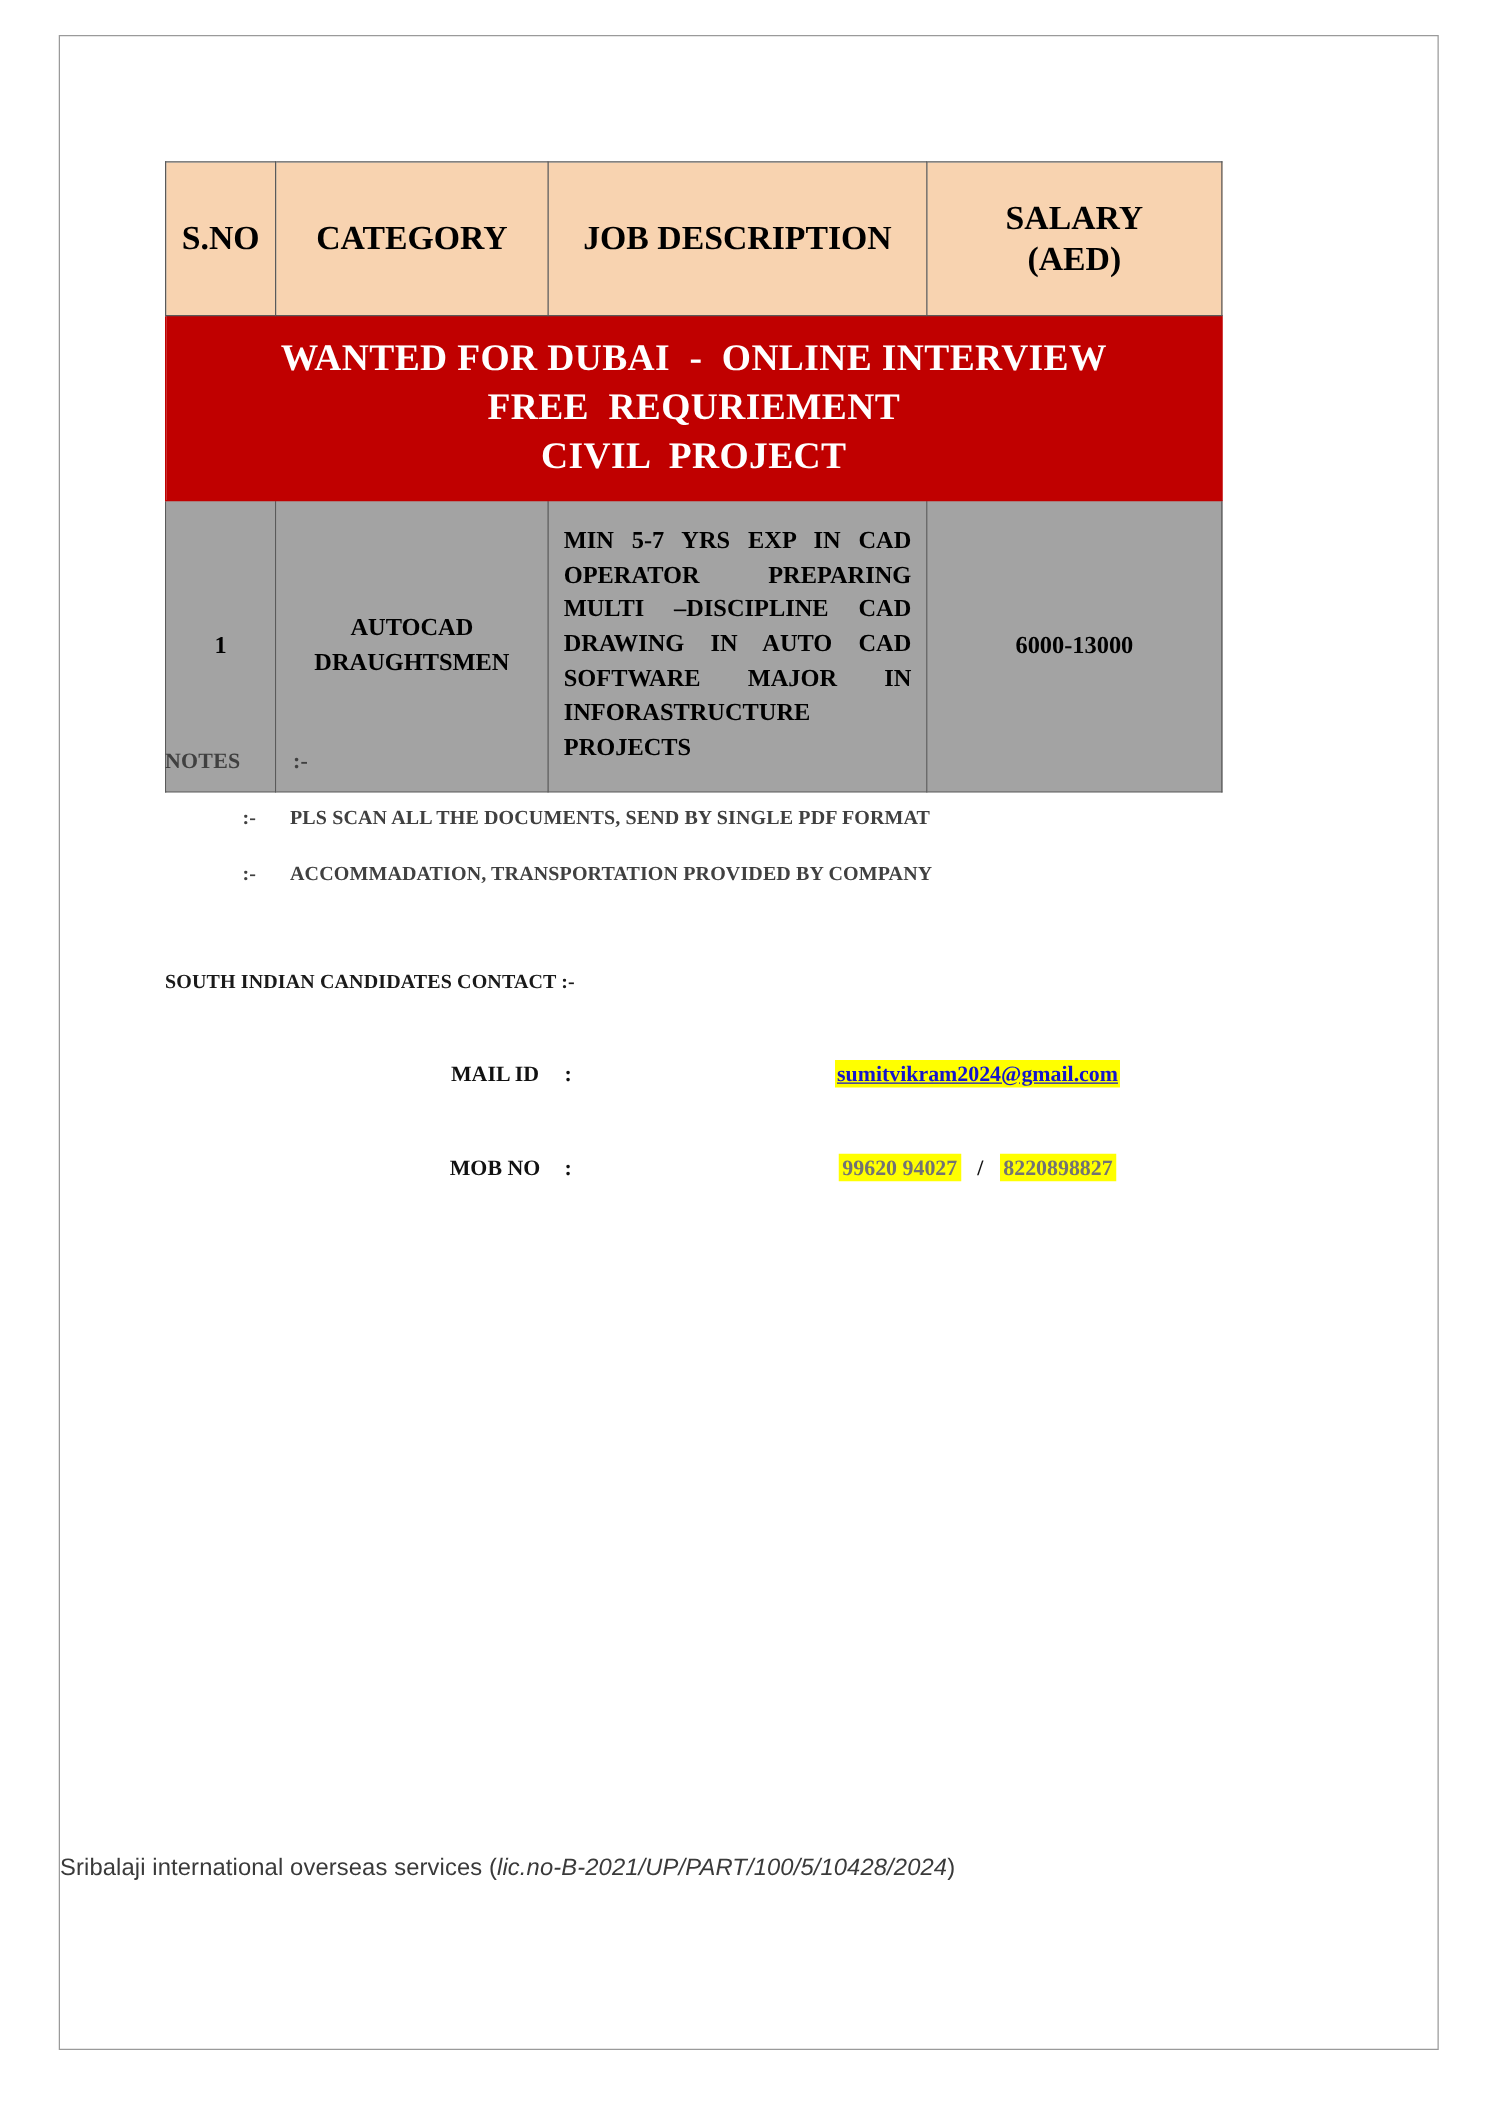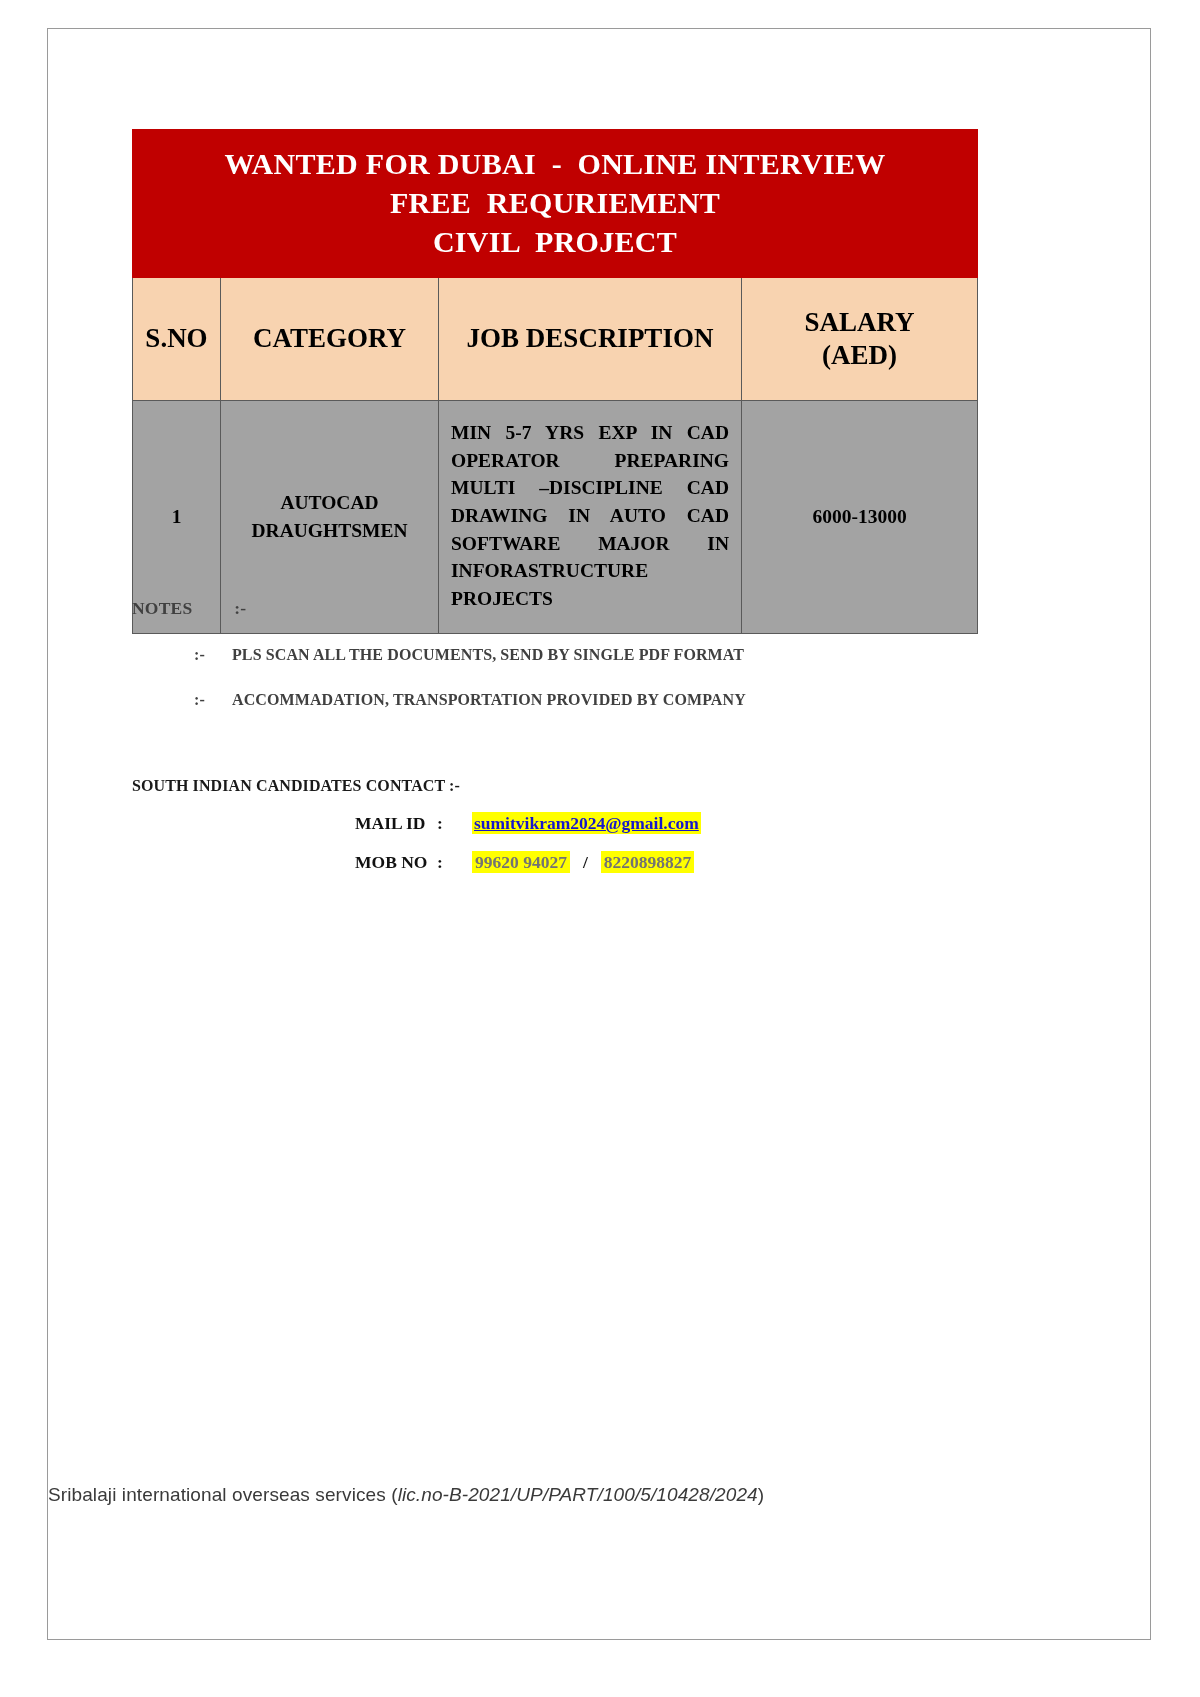--- a/index.html
+++ b/index.html
@@ -138,24 +138,25 @@
     color: #1a1a1a;
   }
   .contact-row {
     display: flex;
     align-items: baseline;
     margin-top: 18px;
     padding-left: 223px;
     font-weight: bold;
     font-size: 17.5px;
     color: #111;
+    text-align: center;
   }
   .contact-label { width: 82px; flex: 0 0 82px; }
   .contact-sep   { width: 35px; flex: 0 0 35px; }
-  .contact-value { flex: 1; }
+  .contact-value { flex: 1; margin-top: 36px; }
 
   .mail-link {
     background: #FFFF00;
     color: #1515CC;
     text-decoration: underline;
     padding: 1px 2px;
   }
   .hl {
     background: #FFFF00;
     color: #737373;
@@ -184,33 +185,33 @@
 
     <table class="job-table">
       <colgroup>
         <col class="col-sno">
           <col class="col-cat">
           <col class="col-desc">
           <col class="col-sal">
       </colgroup>
       <tbody>
         <tr>
-          <td class="banner-cell" colspan="4">
-            <div class="banner-line">WANTED FOR DUBAI  -  ONLINE INTERVIEW</div>
-            <div class="banner-line">FREE  REQURIEMENT</div>
-            <div class="banner-line">CIVIL  PROJECT</div>
-          </td>
-        </tr>
-        <tr>
           <td class="hdr-cell">S.NO</td>
           <td class="hdr-cell">CATEGORY</td>
           <td class="hdr-cell">JOB DESCRIPTION</td>
           <td class="hdr-cell">
             <span>SALARY</span>
             <span class="sub">(AED)</span>
+          </td>
+        </tr>
+        <tr>
+          <td class="banner-cell" colspan="4">
+            <div class="banner-line">WANTED FOR DUBAI  -  ONLINE INTERVIEW</div>
+            <div class="banner-line">FREE  REQURIEMENT</div>
+            <div class="banner-line">CIVIL  PROJECT</div>
           </td>
         </tr>
         <tr>
           <td class="body-cell cell-center">1</td>
           <td class="body-cell cell-center">
             <span class="cat-line">AUTOCAD</span>
             <span class="cat-line">DRAUGHTSMEN</span>
           </td>
           <td class="body-cell cell-justify">MIN 5-7 YRS EXP IN CAD OPERATOR PREPARING MULTI –DISCIPLINE CAD DRAWING IN AUTO CAD SOFTWARE MAJOR IN INFORASTRUCTURE PROJECTS</td>
           <td class="body-cell cell-center">6000-13000</td>

